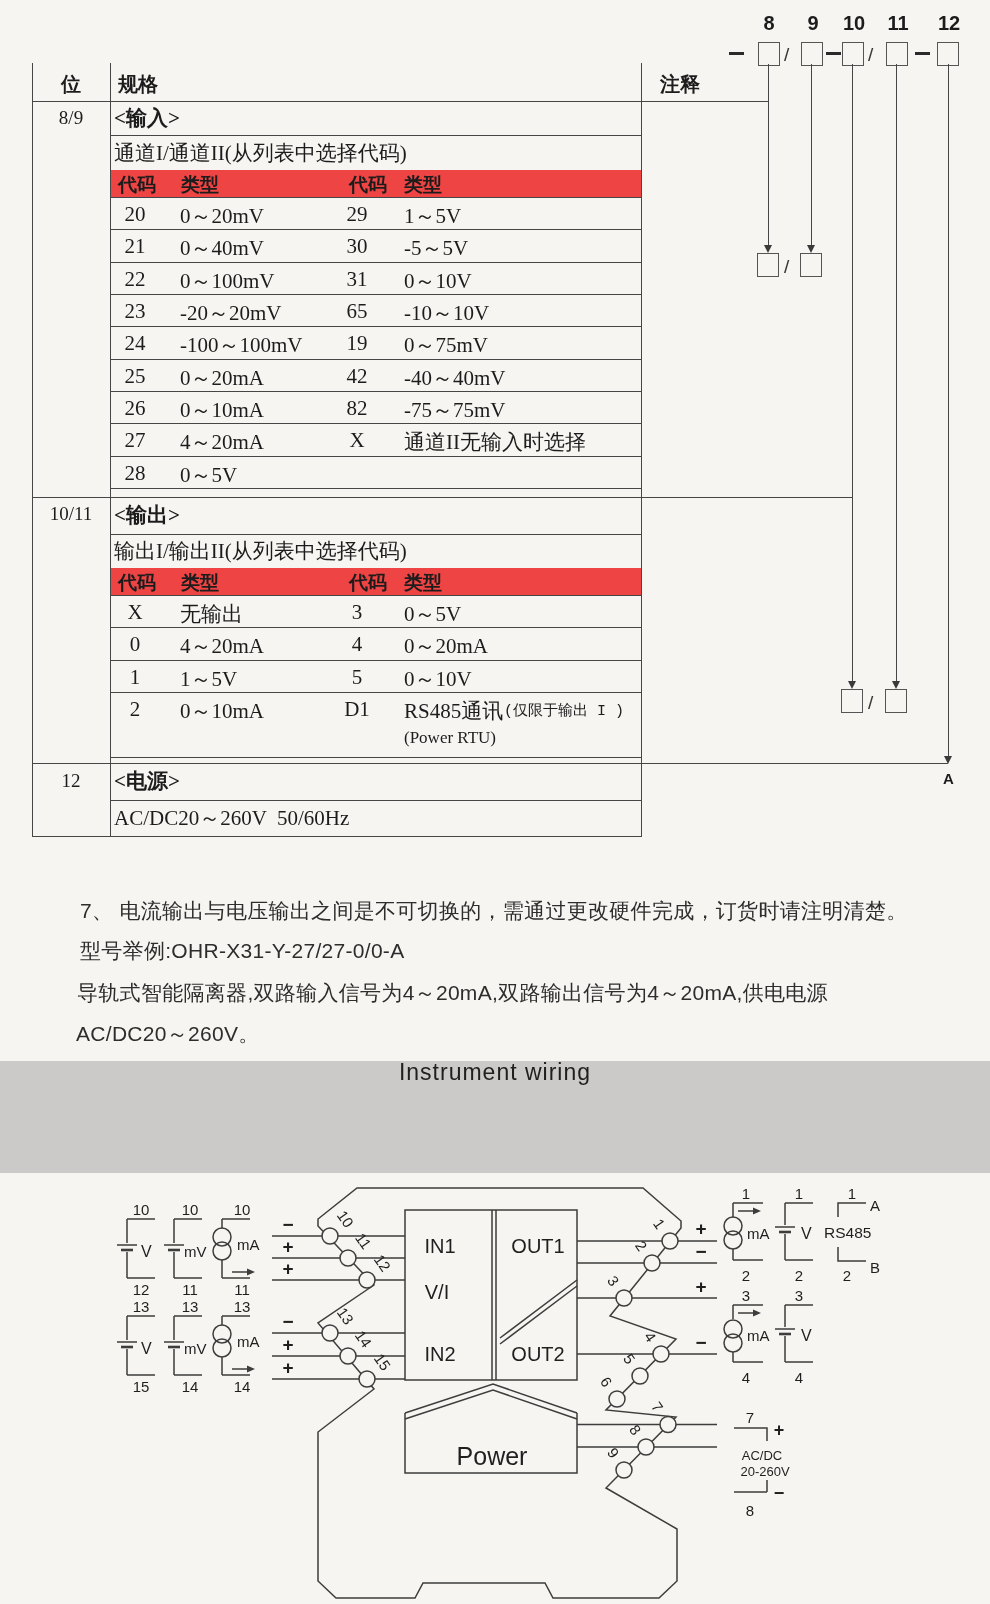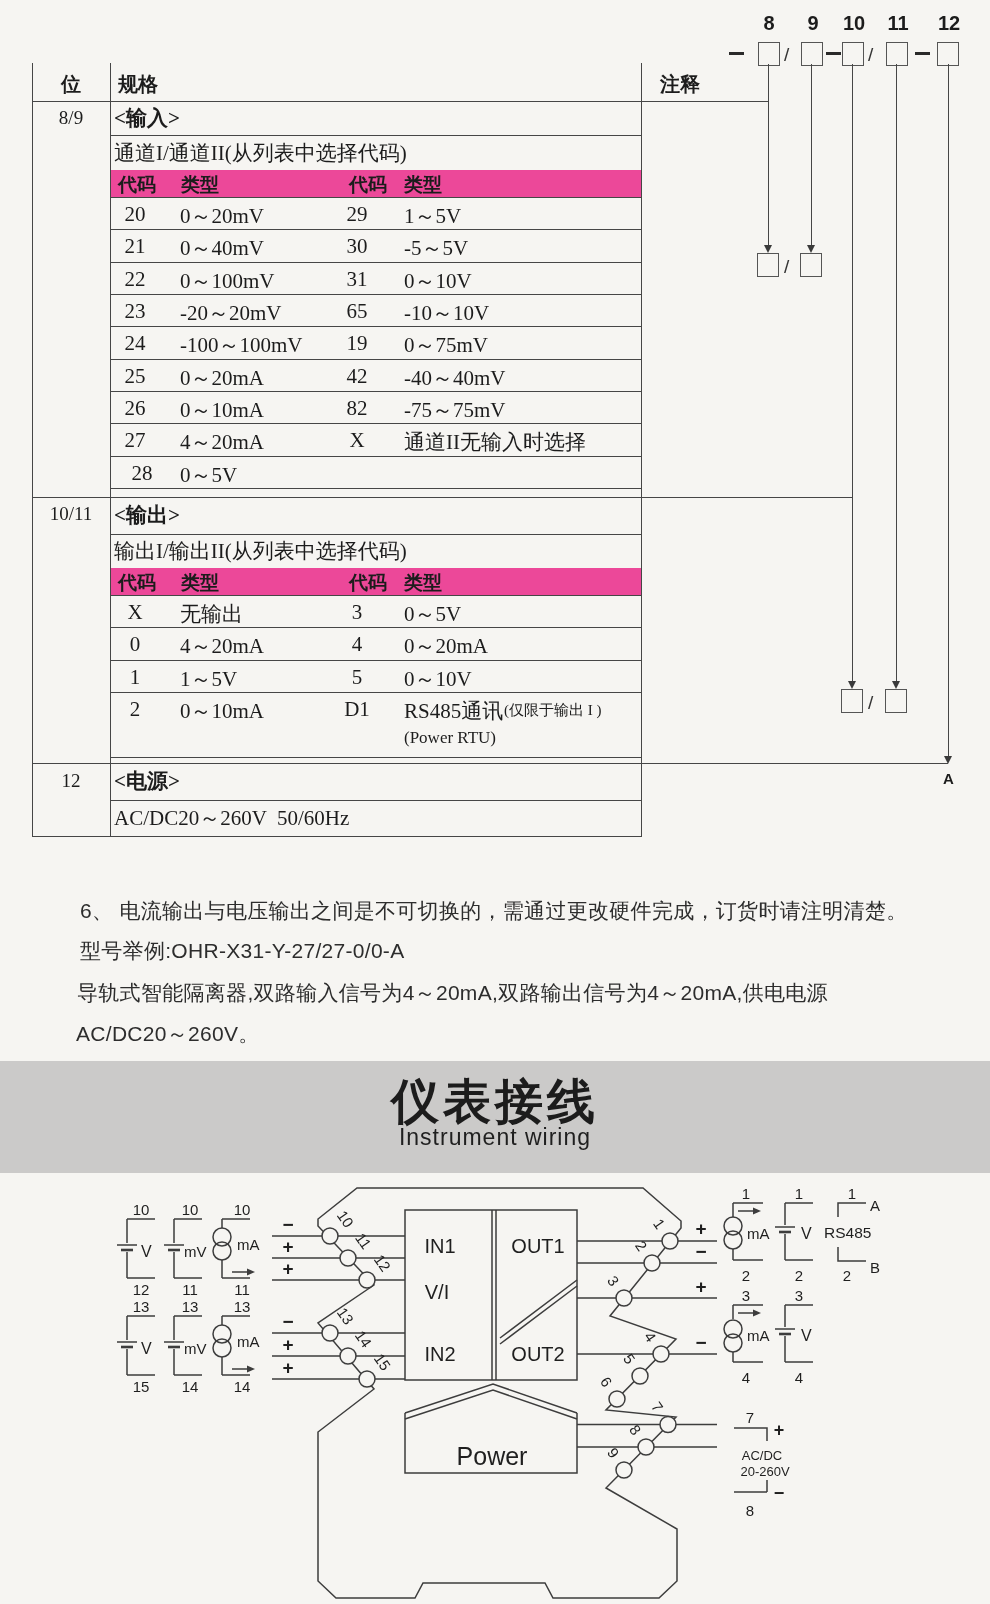--- a/index.html
+++ b/index.html
@@ -13,30 +13,30 @@
   .strip{position:absolute;left:29px;top:42px;width:682px;height:24px;background:#dcdbdb;
          display:flex;justify-content:space-between;align-items:center;padding:0 10px 0 6px;box-sizing:border-box;}
   .strip .t{font-family:"Liberation Serif","DejaVu Serif",serif;font-weight:700;font-size:20px;letter-spacing:.5px;}
   .cbox{position:absolute;width:22px;height:24px;border:1.3px solid #555;box-sizing:border-box;background:transparent;}
   .dash{position:absolute;width:15px;height:3px;background:#2a2a2a;}
   .slash{position:absolute;font-size:19px;color:#333;}
   .serif{font-family:"Liberation Serif","DejaVu Serif",serif;}
   .table{position:absolute;left:32px;top:63px;width:610px;height:774px;}
   .cell{position:absolute;font-family:"Liberation Serif","DejaVu Serif",serif;font-size:21px;white-space:nowrap;}
   .ccode{text-align:center;}
-  .codehead{position:absolute;left:79px;width:530px;height:27px;background:#ec4899;}
+  .codehead{position:absolute;left:79px;width:530px;height:27px;background:#ef4444;}
   .codehead span{position:absolute;top:2px;font-family:"Liberation Serif","DejaVu Serif",serif;font-size:19px;font-weight:600;}
   .poslbl{position:absolute;left:0;width:78px;text-align:center;font-family:"Liberation Serif","DejaVu Serif",serif;font-size:19px;}
   .heading{font-weight:600;}
   .note{position:absolute;font-size:21px;font-weight:500;color:#2d2d2d;white-space:nowrap;letter-spacing:.3px;}
   .band{position:absolute;left:0;top:1061px;width:990px;height:112px;background:#cbcac9;text-align:center;}
   .band .bt{font-size:48px;font-weight:700;letter-spacing:4px;margin-top:17px;line-height:1;}
   .band .bs{font-size:23px;font-weight:400;color:#1f1f1f;margin-top:-2px;letter-spacing:1px;}
   svg text{font-family:"Liberation Sans","DejaVu Sans",sans-serif;fill:#1f1f1f;}
-  .small-note{font-size:15px;}
+  .small-note{font-size:15px;font-family:Liberation Mono, monospace;}
 </style>
 </head>
 <body>
 
 <div class="page">
 
   <div class="digit" style="left:769px">8</div>
   <div class="digit" style="left:813px">9</div>
   <div class="digit" style="left:854px">10</div>
   <div class="digit" style="left:898px">11</div>
@@ -158,21 +158,21 @@
       <span class="cell ccode" style="left:303px;top:333px;width:44px">82</span>
       <span class="cell" style="left:372px;top:333px">-75～75mV</span>
     </div>
     <div>
       <span class="cell ccode" style="left:83px;top:365px;width:40px">27</span>
       <span class="cell" style="left:148px;top:365px">4～20mA</span>
       <span class="cell ccode" style="left:303px;top:365px;width:44px">X</span>
       <span class="cell" style="left:372px;top:365px">通道II无输入时选择</span>
     </div>
     <div>
-      <span class="cell ccode" style="left:90px;top:398px;width:40px">28</span>
+      <span class="cell ccode" style="left:83px;top:398px;width:40px">28</span>
       <span class="cell" style="left:148px;top:398px">0～5V</span>
     </div>
 
     <div class="poslbl" style="top:440px">10/11</div>
     <div class="cell heading" style="left:82px;top:438px">&lt;输出&gt;</div>
     <div class="ln" style="left:78px;top:471px;width:532px;height:1px"></div>
     <div class="cell" style="left:82px;top:474px">输出I/输出II(从列表中选择代码)</div>
 
     <div class="codehead" style="top:505px">
       <span style="left:7px">代码</span>
@@ -213,27 +213,26 @@
       <span class="cell small-note" style="left:472px;top:638px">(仅限于输出 I )</span>
       <span class="cell" style="left:372px;top:665px;font-size:17px">(Power RTU)</span>
     </div>
 
     <div class="poslbl" style="top:707px">12</div>
     <div class="cell heading" style="left:82px;top:704px">&lt;电源&gt;</div>
     <div class="ln" style="left:78px;top:737px;width:532px;height:1px"></div>
     <div class="cell" style="left:82px;top:741px;white-space:pre">AC/DC20～260V  50/60Hz</div>
   </div>
 
-  <div class="note" style="left:80px;top:897px">6、 电流输出与电压输出之间是不可切换的，需通过更改硬件完成，订货时请注明清楚。</div>
+  <div class="note" style="left:80px;top:897px">7、 电流输出与电压输出之间是不可切换的，需通过更改硬件完成，订货时请注明清楚。</div>
   <div class="note" style="left:80px;top:937px">型号举例:OHR-X31-Y-27/27-0/0-A</div>
   <div class="note" style="left:77px;top:979px">导轨式智能隔离器,双路输入信号为4～20mA,双路输出信号为4～20mA,供电电源</div>
   <div class="note" style="left:76px;top:1020px">AC/DC20～260V。</div>
 
   <div class="band">
-    <div class="bt">仪表接线</div>
     <div class="bs">Instrument wiring</div>
   </div>
 
   <svg class="abs" style="left:0;top:1173px" width="990" height="431" viewBox="0 0 990 431">
     <g fill="none" stroke="#3d3d3d" stroke-width="1.5">
 
       <path d="M357,15 H643 L681,48 V55 L610,143 L676,166 L606,237 L676,244 L606,315 L677,356 V408 L659,425 H553 L545,410 H423 L415,425 H336 L318,408 V259 L374,216 L318,150 L374,112 L318,53 V46 Z"></path>
 
       <rect x="405" y="37" width="172" height="170"></rect>
       <path d="M492,37 V207 M496,37 V207"></path>

